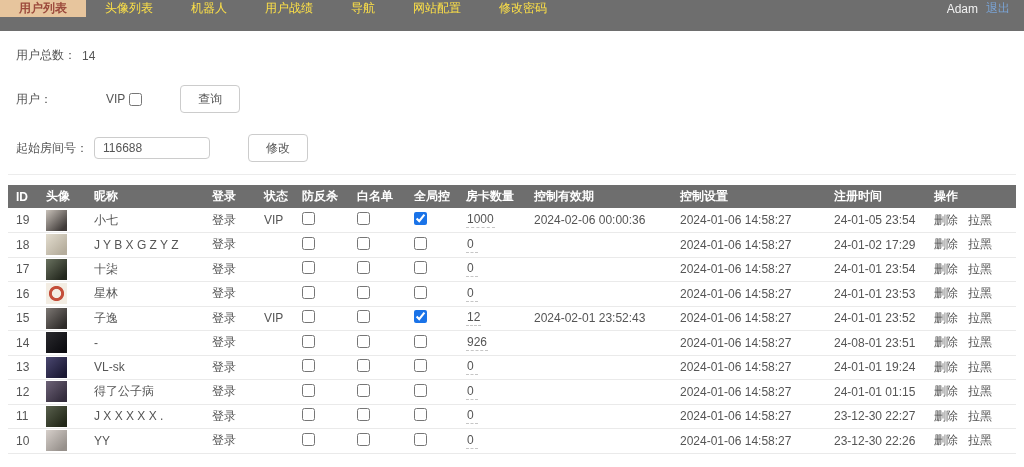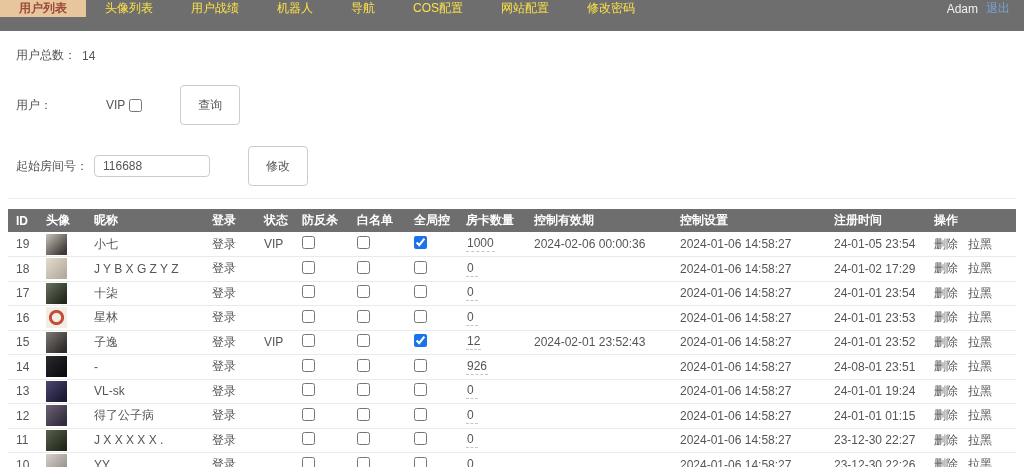--- a/index.html
+++ b/index.html
@@ -20,21 +20,21 @@
   .content { padding:0 8px; }
   .filter { padding:10px 8px 12px 8px; border-bottom:1px solid #ececec; }
   .f-row { display:flex; align-items:center; margin-top:21px; }
   .f-row:first-child { margin-top:6px; }
   .f-label { margin-right:6px; }
   .f-input { border:1px solid #ccc; border-radius:4px; height:22px; padding:0 8px;
     width:116px; font-size:12px; color:#555; outline:none; }
   .f-input::placeholder { color:#aaa; }
   .vip-wrap { margin-left:48px; display:flex; align-items:center; gap:4px; }
   .btn { border:1px solid #ccc; border-radius:4px; background:#fff; color:#555;
-    font-size:12px; height:40px; padding:0 17px; cursor:pointer; margin-left:38px; }
+    font-size:12px; height:28px; padding:0 17px; cursor:pointer; margin-left:38px; }
   input[type=checkbox] { width:13px; height:13px; accent-color:#1a73e8; cursor:pointer; }
 
   
   table { width:100%; border-collapse:collapse; table-layout:fixed; margin-top:10px; }
   thead th { background:#6e6e6e; color:#fff; font-weight:bold; text-align:left;
     height:23px; padding:0 0 0 8px; font-size:12px; white-space:nowrap; }
   tbody td { height:24.5px; border-bottom:1px solid #eaeaea; padding:0 0 0 8px;
     white-space:nowrap; overflow:hidden; font-size:12px; color:#555; }
   .avatar { width:21px; height:21px; display:block; }
   .dashed { display:inline-block; border-bottom:1px dashed #c6c6c6; padding:0 1px 1px 1px;
@@ -49,24 +49,23 @@
   .page-btn.disabled { color:#ccc; cursor:default; }
   .page-btn.active { background:#c9935a; border-color:#c9935a; color:#fff; }
 </style>
 </head>
 <body>
 
 <div class="nav">
   <div style="display:flex" id="nav-items">
       <div class="nav-item active">用户列表</div>
       <div class="nav-item">头像列表</div>
+      <div class="nav-item">机器人</div>
       <div class="nav-item">用户战绩</div>
-      <div class="nav-item">机器人</div>
       <div class="nav-item">导航</div>
-      <div class="nav-item">COS配置</div>
       <div class="nav-item">网站配置</div>
       <div class="nav-item">修改密码</div>
     </div>
   <div class="nav-spacer"></div>
   <div class="nav-right">
     <span class="nav-user">Adam</span>
     <a class="nav-logout">退出</a>
   </div>
 </div>
 

